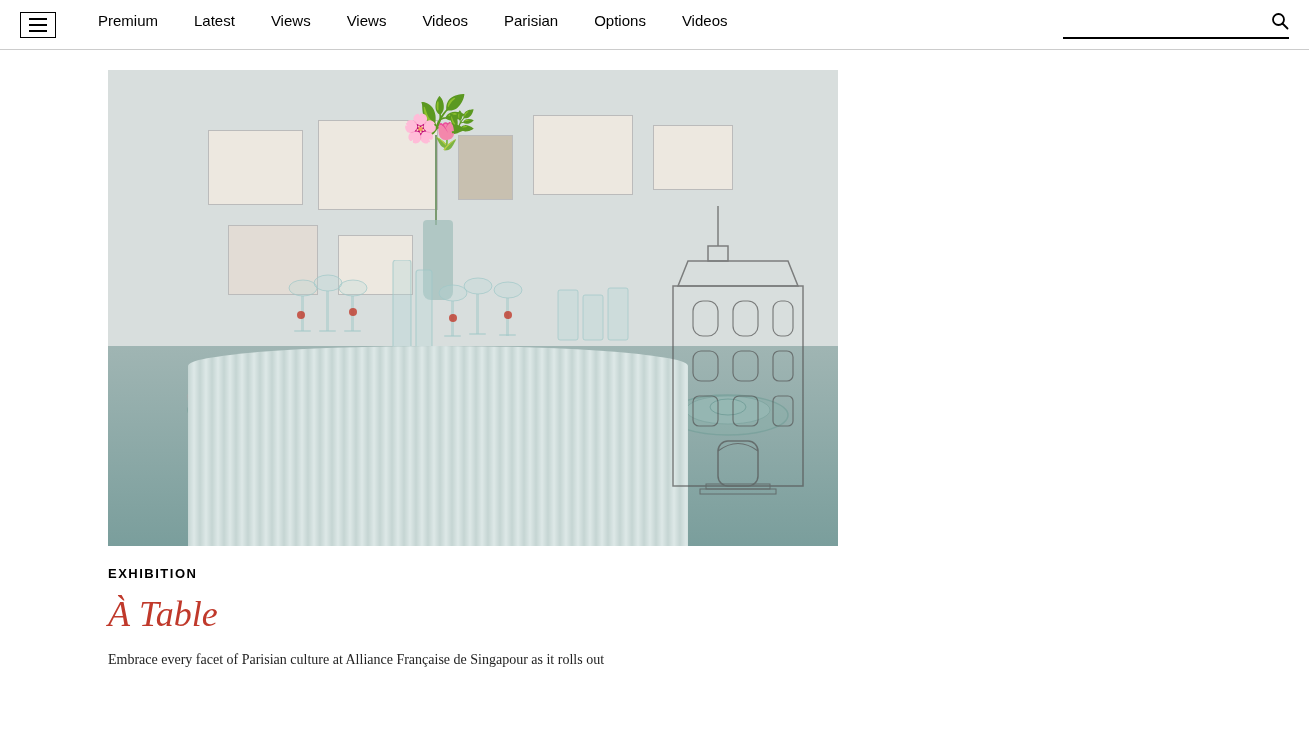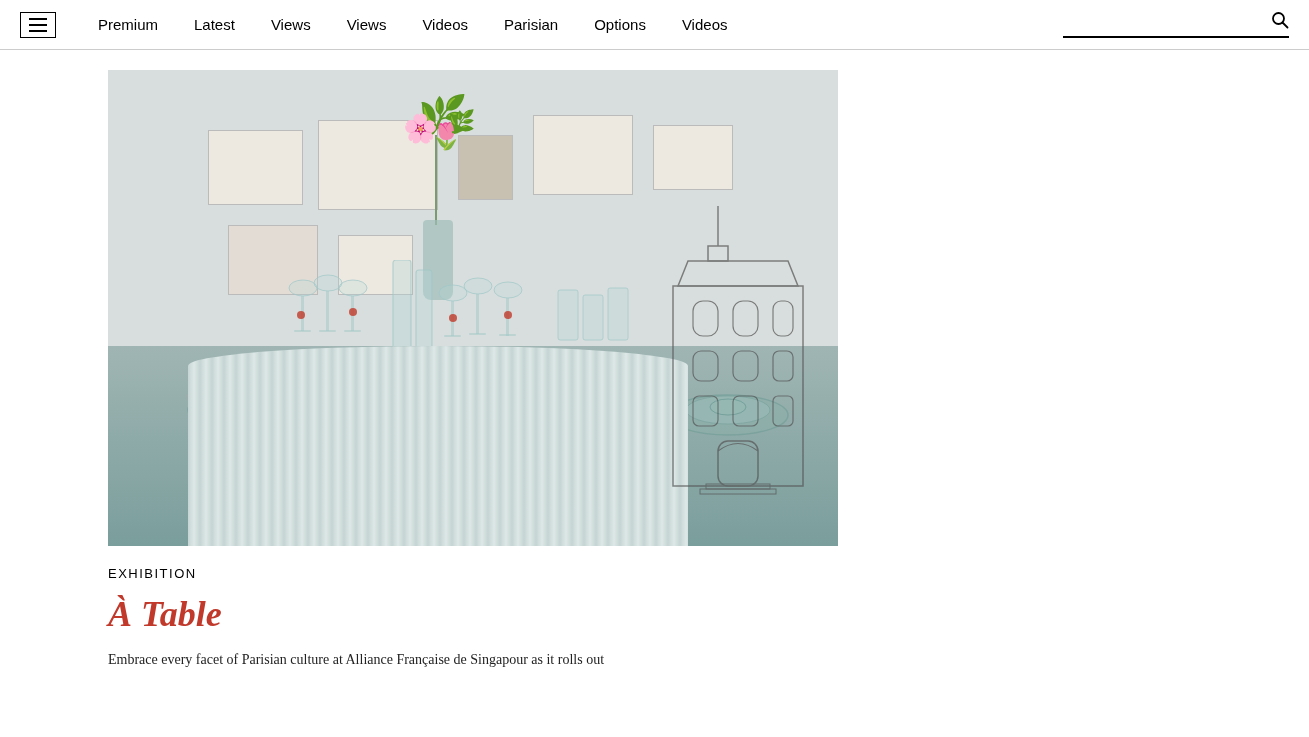--- a/index.html
+++ b/index.html
@@ -12,22 +12,22 @@
       font-family: Georgia, 'Times New Roman', serif;
       background: #fff;
       color: #000;
       width: 1309px;
       min-height: 737px;
     }
 
     
     nav {
       display: flex;
-      align-items: center;
-      padding: 0 20px;
+      align-items: flex-start;
+      padding: 12px 20px;
       height: 50px;
       border-bottom: 1px solid #ccc;
       background: #fff;
     }
 
     .hamburger-btn {
       border: 1.5px solid #000;
       background: none;
       cursor: pointer;
       padding: 5px 8px;
@@ -189,30 +189,30 @@
     }
 
     
     .article-meta {
       margin-top: 20px;
     }
 
     .category-label {
       font-family: Arial, Helvetica, sans-serif;
       font-size: 13px;
-      font-weight: 400;
+      font-weight: 700;
       letter-spacing: 1.5px;
       color: #000;
       text-transform: uppercase;
     }
 
     .article-title {
       font-family: Georgia, 'Times New Roman', serif;
       font-size: 36px;
-      font-weight: 700;
+      font-weight: 400;
       color: #c0392b;
       margin-top: 12px;
       font-style: italic;
     }
 
     .article-date {
       font-family: Georgia, 'Times New Roman', serif;
       font-size: 15px;
       font-style: italic;
       color: #333;

